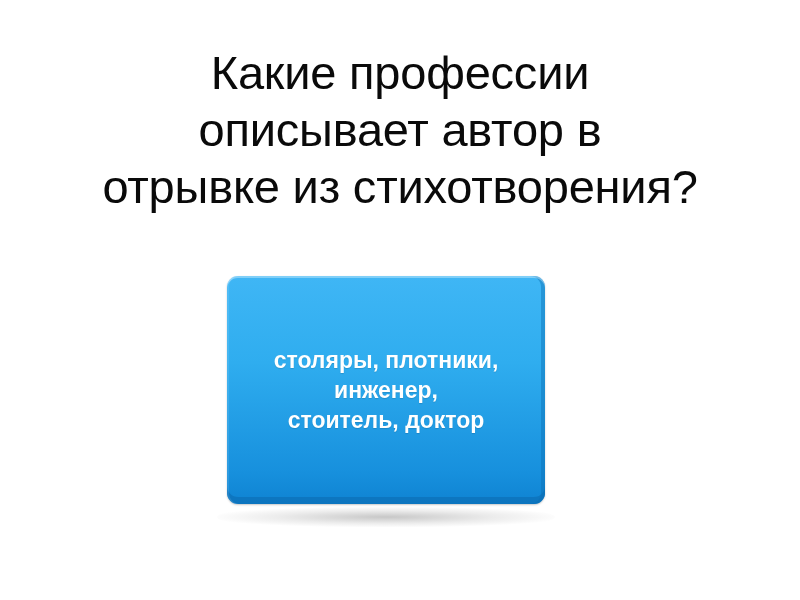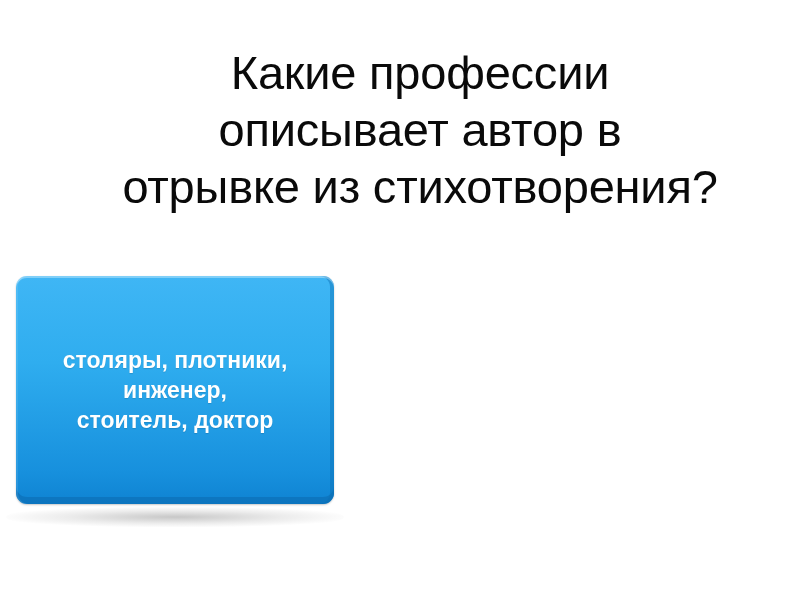--- a/index.html
+++ b/index.html
@@ -24,21 +24,21 @@
     flex-direction: column;
     align-items: center;
   }
 
   
   .question-area {
     width: 800px;
     padding-top: 44px;
     box-sizing: border-box;
     display: flex;
-    justify-content: flex-end;
+    justify-content: center;
   }
 
   .question-text {
     width: 760px;
     text-align: center;
     font-family: "Liberation Sans", "DejaVu Sans", sans-serif;
     font-size: 47px;
     line-height: 57px;
     font-weight: 400;
     color: #0a0a0a;
@@ -47,20 +47,21 @@
   }
 
   
   .answers-area {
     position: absolute;
     top: 266px;
     left: 0;
     width: 772px;
     height: 252px;
     display: flex;
+    justify-content: center;
     gap: 16px;
   }
 
   .answer-tile {
     position: relative;
     width: 350px;
     height: 252px;
     border-radius: 11px;
     box-sizing: border-box;
     display: flex;

